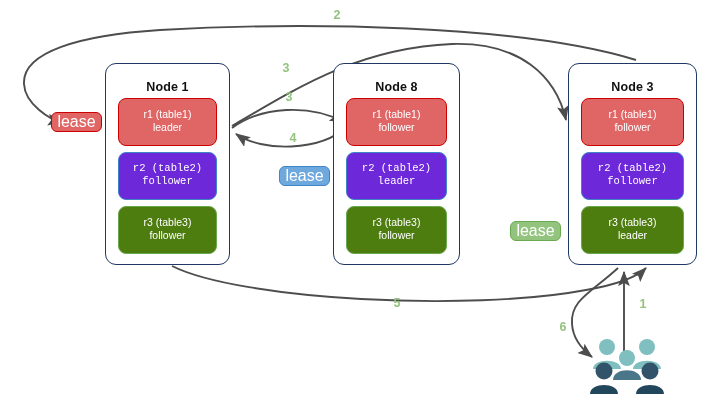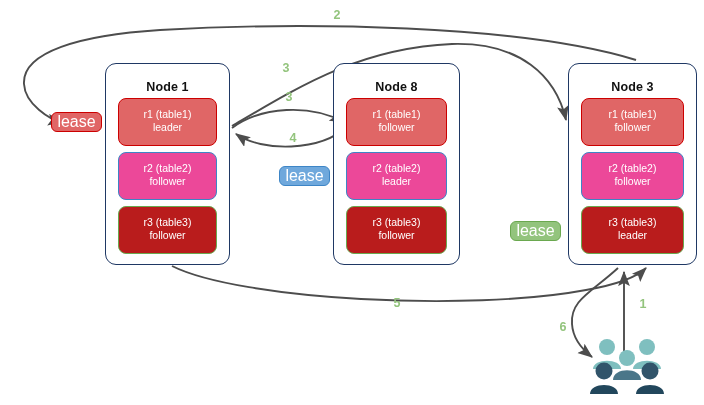--- a/index.html
+++ b/index.html
@@ -56,25 +56,26 @@
     height: 48px;
     border-width: 1.3px;
     border-style: solid;
   }
   .replica .ln { display: block; }
   .rep-red {
     background: #e06666;
     border-color: #cc0000;
   }
   .rep-blue {
-    background: #ec4899;
+    background: #6d28d9;
     border-color: #3d85c6;
+    font-family: Liberation Mono, monospace;
   }
   .rep-green {
-    background: #b91c1c;
+    background: #4d7c0f;
     border-color: #6aa84f;
   }
   .lease {
     position: absolute;
     box-sizing: border-box;
     border-radius: 6px;
     text-align: center;
     color: #ffffff;
     font-size: 16px;
     line-height: 18px;

